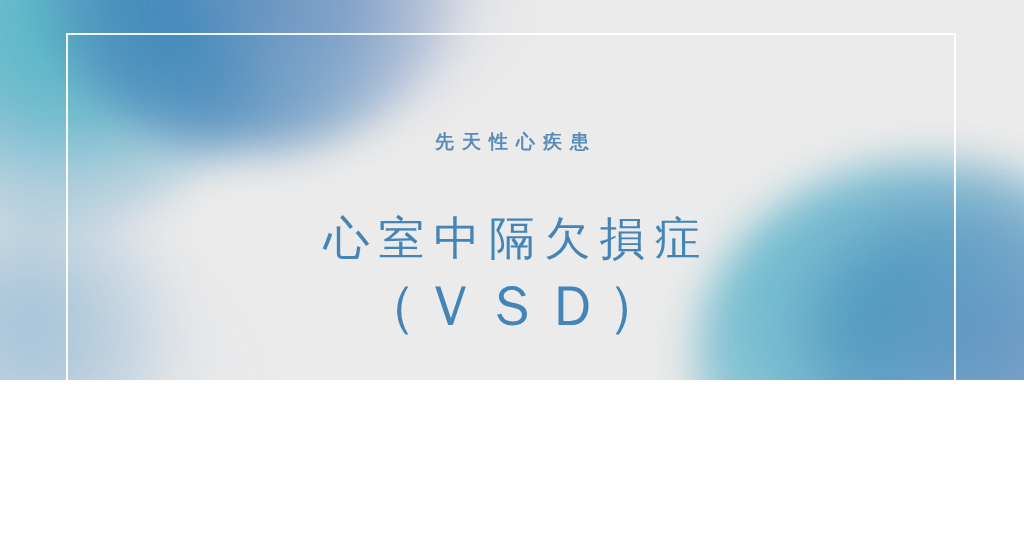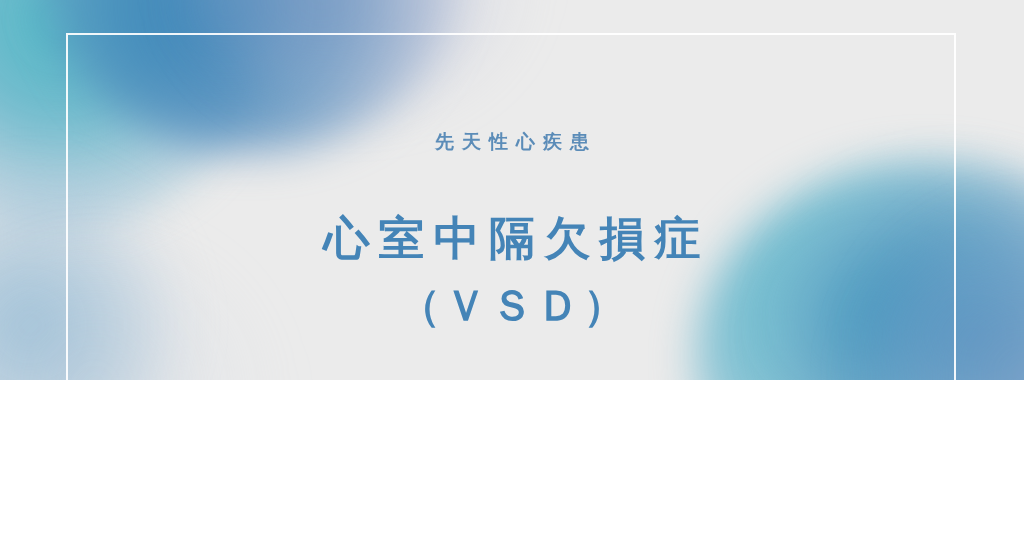--- a/index.html
+++ b/index.html
@@ -174,37 +174,37 @@
     color: #5b8cb8;
     line-height: 1.2;
   }
 
   .title {
     position: absolute;
     top: 210px;
     left: 0;
     right: 0;
     color: #4484b7;
-    font-weight: 700;
+    font-weight: 400;
     line-height: 1.22;
   }
 
   .title-main {
     display: block;
     font-size: 46px;
     letter-spacing: 0.20em;
     text-indent: 0.20em;
   }
 
   .title-abbr {
     display: block;
-    font-size: 42px;
+    font-size: 56px;
     letter-spacing: 0.10em;
     text-indent: 0.10em;
-    margin-top: 14px;
+    margin-top: 6px;
   }
 
   .org {
     position: absolute;
     top: 371px;
     left: 0;
     right: 0;
     font-size: 36px;
     font-weight: 700;
     letter-spacing: 0.045em;

